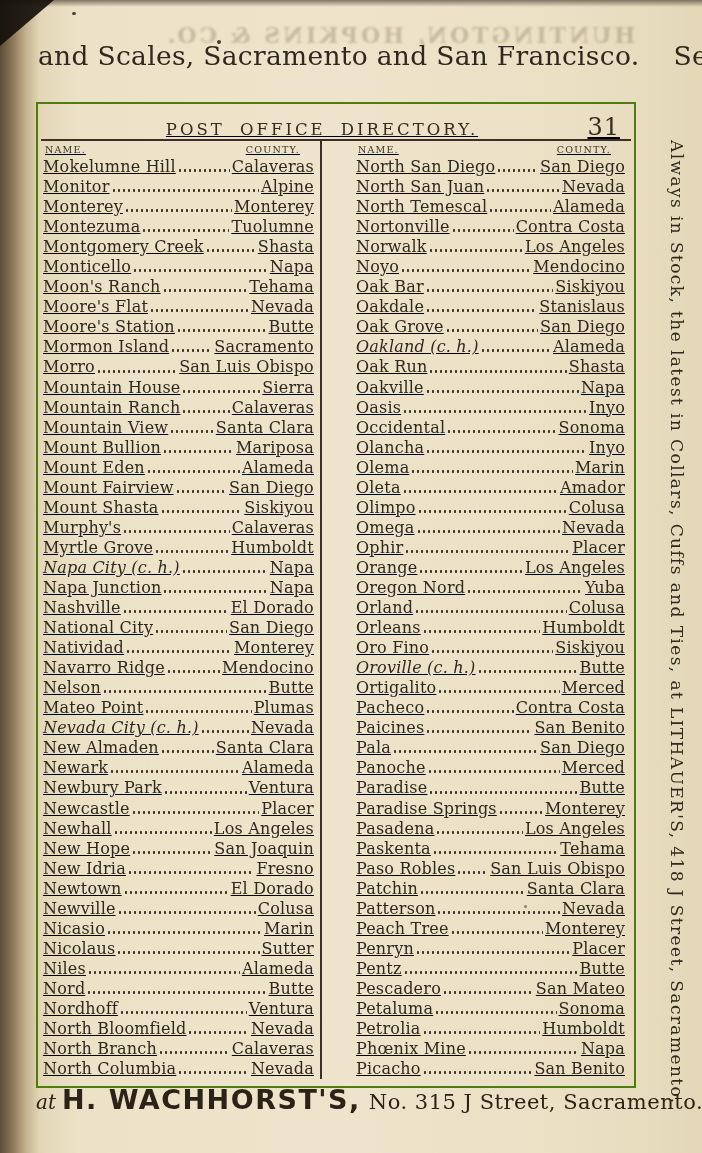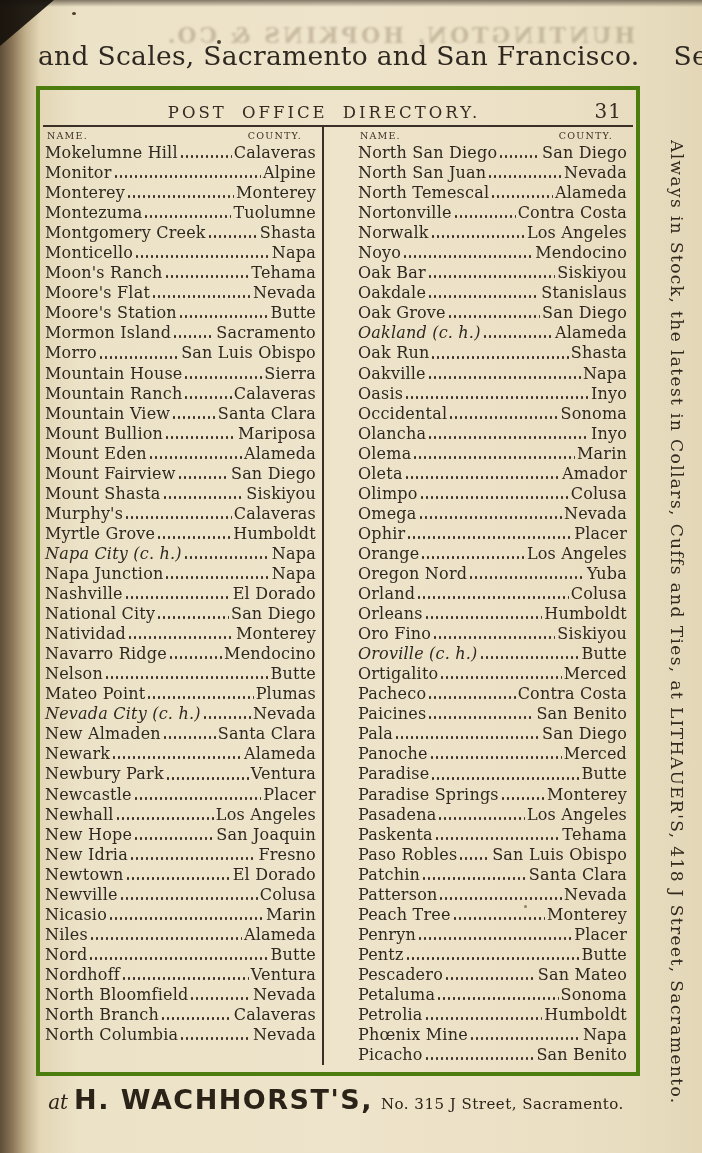--- a/index.html
+++ b/index.html
@@ -32,35 +32,36 @@
   }
 
   .topnote{
     position:absolute;left:38px;top:40px;width:594px;
     font-size:26.5px;color:#2f2820;white-space:nowrap;
     letter-spacing:.3px;
   }
   .topnote .see{margin-left:34px;}
 
   .dirbox{
-    position:absolute;left:36px;top:86px;width:596px;height:982px;
-    border:4px solid #4d7c0f;
+    position:absolute;left:36px;top:102px;width:596px;height:982px;
+    border:2px solid #4d7c0f;
     box-sizing:content-box;
+    text-decoration:underline;
   }
   .titlerow{
     display:flex;align-items:baseline;
     padding:9px 14px 0 14px;height:33px;box-sizing:border-box;
   }
   .boxtitle{
     flex:1;text-align:center;
     font-size:16.5px;letter-spacing:3px;word-spacing:7px;color:#352c22;
     padding-left:26px;
   }
   .pagenum{
-    width:54px;text-align:right;font-size:20px;color:#352c22;letter-spacing:1px;
+    width:54px;text-align:right;font-size:24px;color:#352c22;letter-spacing:1px;
   }
   .rule{border-top:2px solid #3a3027;margin:2px 3px 0 3px;}
 
   .cols{display:flex;height:938px;gap:28px;}
   .col{width:50%;box-sizing:border-box;overflow:hidden;}
   .col.left{border-right:2px solid #3a3027;padding:0 6px 0 5px;}
   .col.right{padding:0 9px 0 6px;}
 
   .colhead{
     display:flex;justify-content:space-between;
@@ -90,21 +91,21 @@
 
   .footer{
     position:absolute;left:36px;top:1084px;width:600px;text-align:center;
     color:#2c2318;white-space:nowrap;
   }
   .footer .pfx{font-size:20px;margin-right:6px;font-style:italic;}
   .footer .store{
     font-family:"DejaVu Sans", sans-serif;font-weight:bold;
     font-size:27px;letter-spacing:1.5px;margin-right:8px;text-align:right;
   }
-  .footer .addr{font-size:15px;letter-spacing:.5px;}
+  .footer .addr{font-size:21px;letter-spacing:.5px;}
 </style>
 </head>
 <body>
 
 <div class="corner-wedge"></div>
 <div class="speck s1"></div>
 <div class="speck s2"></div>
 <div class="speck s3"></div>
 
 <div class="ghost">HUNTINGTON, HOPKINS &amp; CO.</div>
@@ -314,20 +315,25 @@
           <span class="nm">Newville</span>
           <span class="ldr"></span>
           <span class="ct">Colusa</span>
         </div>
         <div class="row">
           <span class="nm">Nicasio</span>
           <span class="ldr"></span>
           <span class="ct">Marin</span>
         </div>
         <div class="row">
+          <span class="nm">Nicolaus</span>
+          <span class="ldr"></span>
+          <span class="ct">Sutter</span>
+        </div>
+        <div class="row">
           <span class="nm">Niles</span>
           <span class="ldr"></span>
           <span class="ct">Alameda</span>
         </div>
         <div class="row">
           <span class="nm">Nord</span>
           <span class="ldr"></span>
           <span class="ct">Butte</span>
         </div>
         <div class="row">

